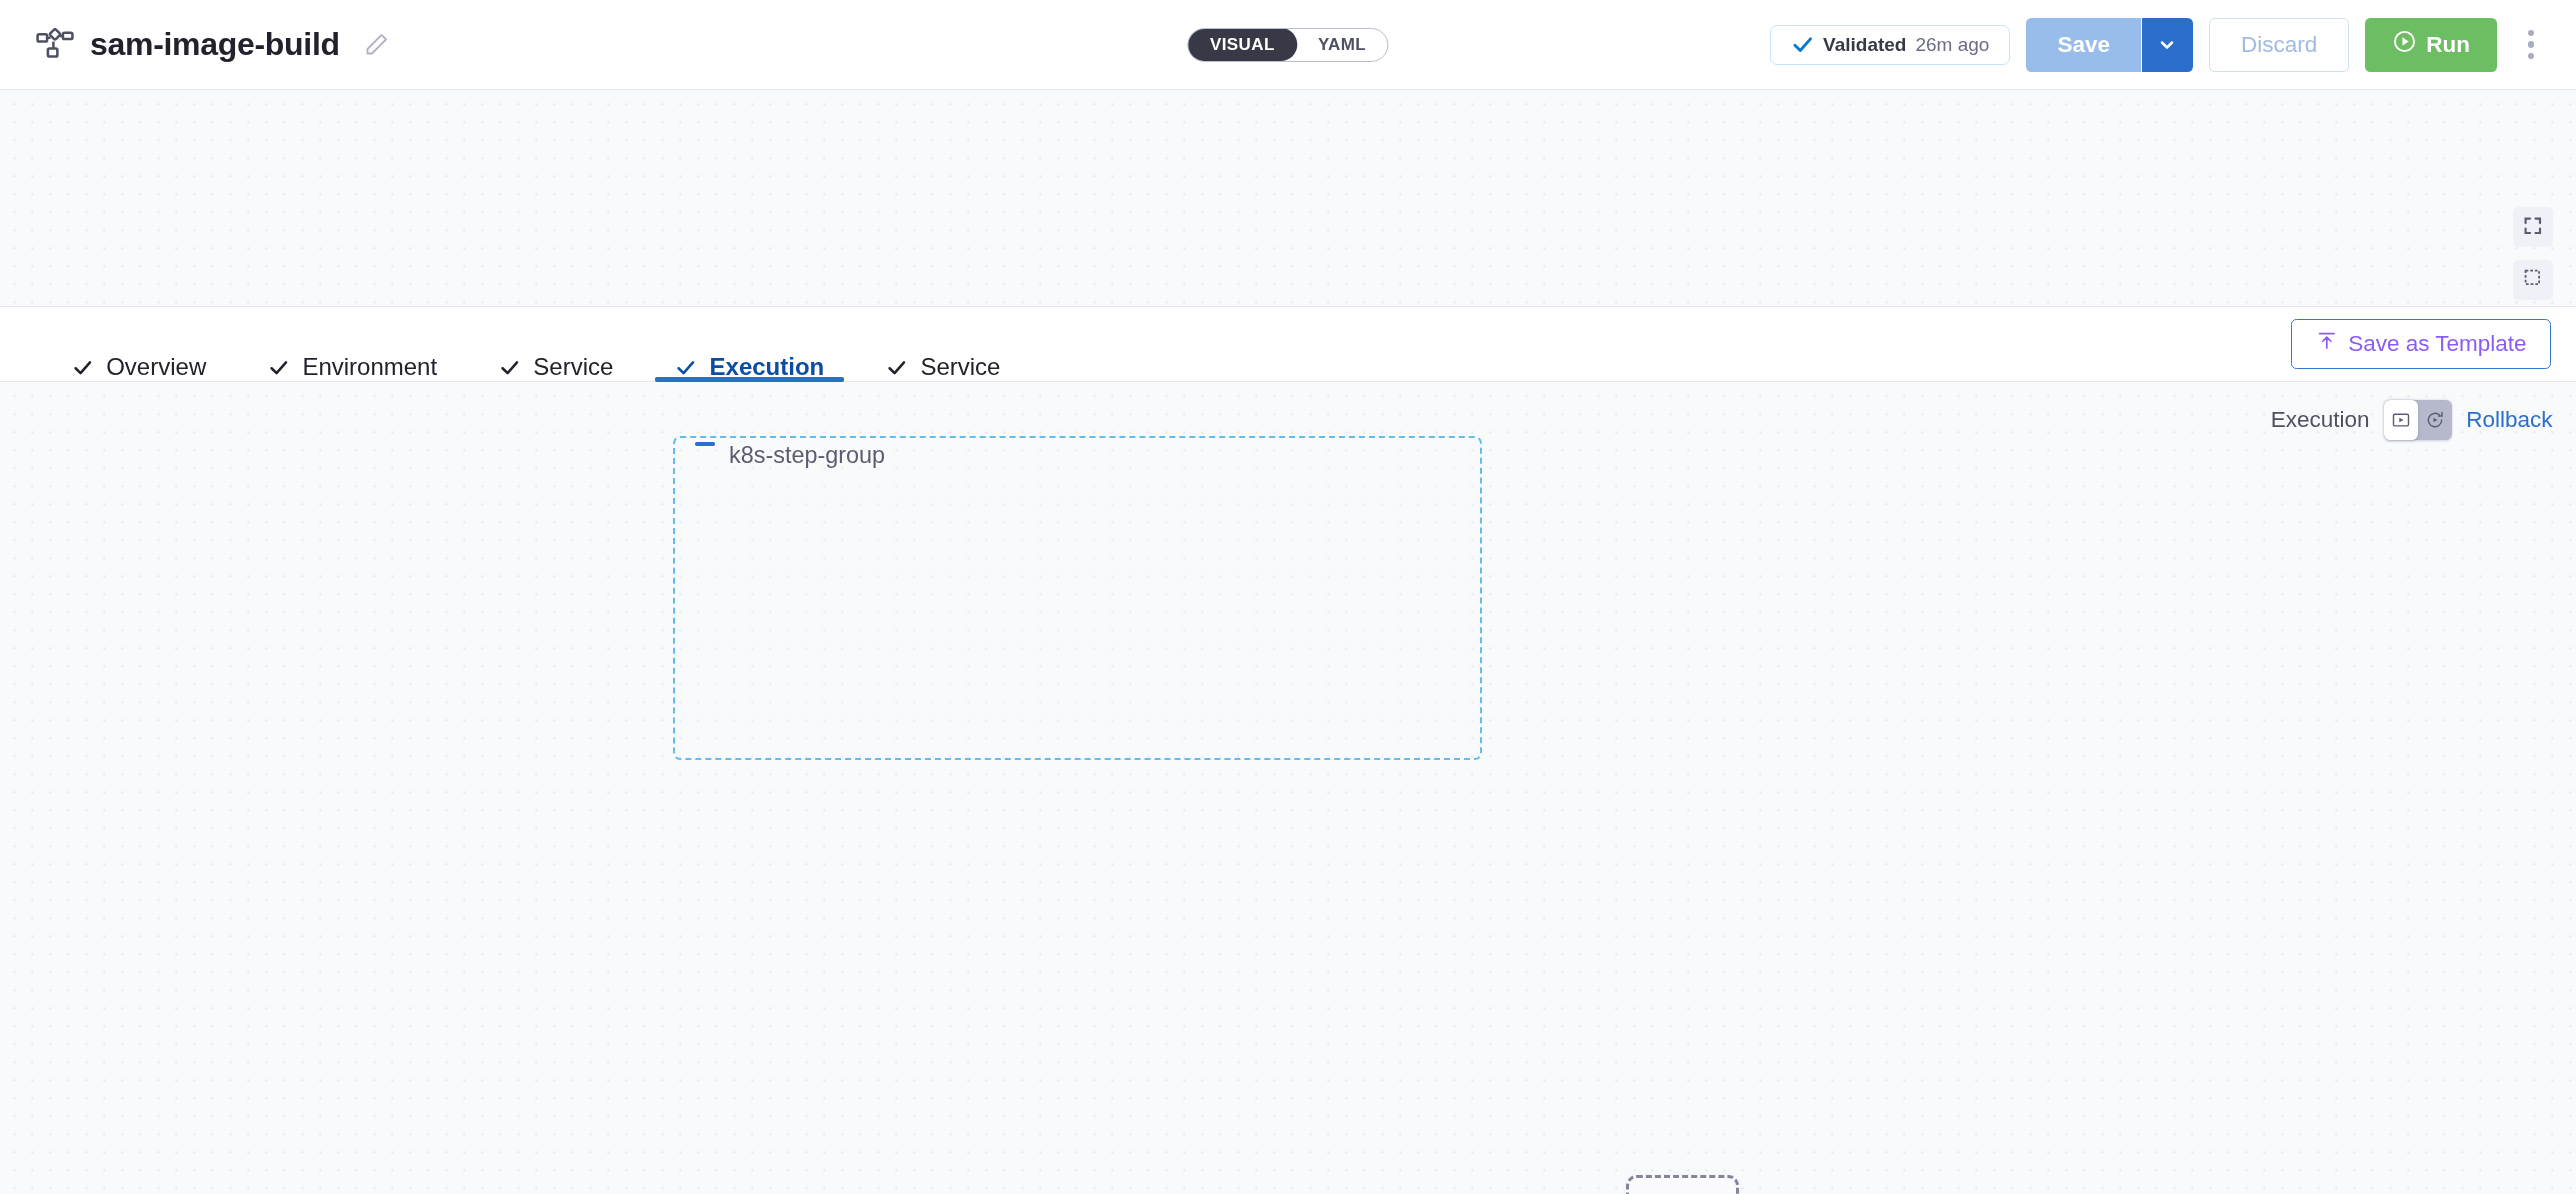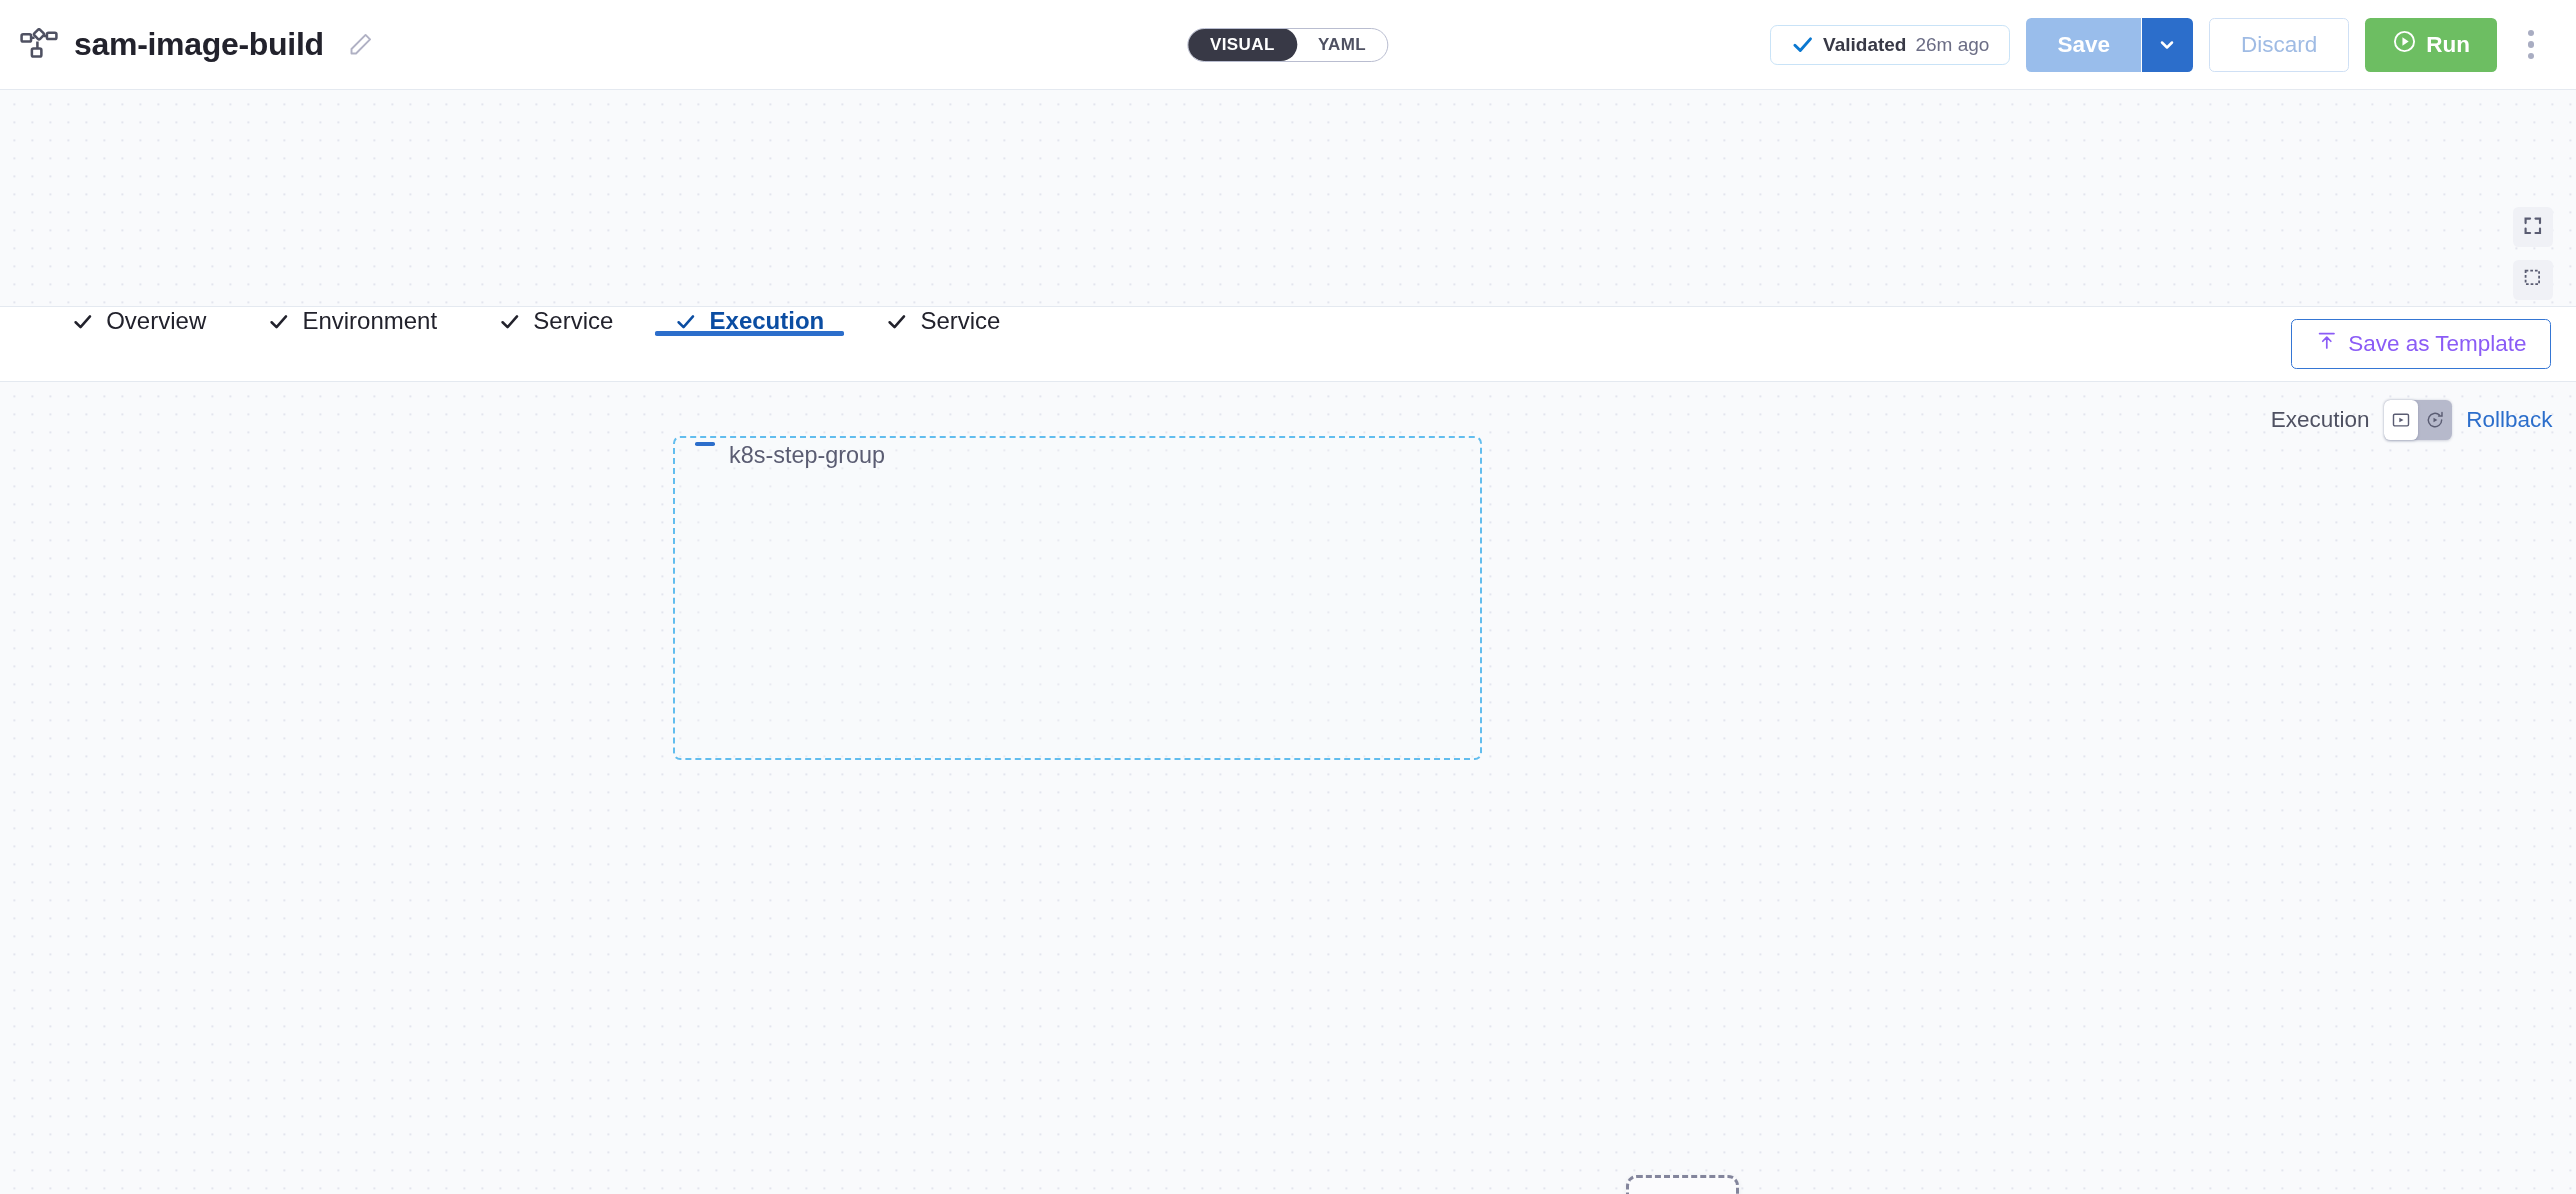--- a/index.html
+++ b/index.html
@@ -12,21 +12,21 @@
   .app { position: relative; width: 2576px; height: 1194px; display: flex; flex-direction: column; }
 
   
   .header {
     height: 90px; flex: 0 0 90px;
     background: #ffffff;
     border-bottom: 0.9px solid #e4e9f0;
     display: flex; align-items: center;
     position: relative;
   }
-  .hdr-left { display: flex; align-items: center; gap: 16px; padding-left: 20px; }
+  .hdr-left { display: flex; align-items: center; gap: 16px; padding-left: 36px; }
   .pipeline-icon { width: 38px; height: 34px; color: #4f5162; flex: 0 0 auto; }
   .pipeline-title {
     font-size: 32px; font-weight: bold; color: #22222c; letter-spacing: -0.3px;
     white-space: nowrap;
   }
   .edit-icon { width: 27px; height: 27px; color: #b0b1c4; margin-left: 7.2px; cursor: pointer; }
 
   .hdr-center {
     position: absolute; left: 50%; top: 50%;
     transform: translate(-50%, -50%);
@@ -114,21 +114,21 @@
   .ctrl-btn {
     width: 40px; height: 40px; border-radius: 5.4px; background: #f0f1f6; border: 0;
     display: flex; align-items: center; justify-content: center; cursor: pointer; color: #5a5c72;
   }
   .ctrl-btn svg { width: 21.6px; height: 21.6px; }
 
   
   .tabbar {
     height: 76px; flex: 0 0 76px; background: #ffffff;
     border-top: 0.9px solid #e4e9f0; border-bottom: 0.9px solid #e4e9f0;
-    display: flex; align-items: flex-start; position: relative; gap: 33px;
+    display: flex; align-items: flex-end; position: relative; gap: 33px;
   }
   .tabs { display: flex; align-items: stretch; padding-left: 41px; gap: 0; }
   .tab {
     display: flex; align-items: center; gap: 12.6px;
     padding: 0 31px; cursor: pointer; position: relative;
     font-size: 24px; color: #22222c;
     background: transparent; border: 0;
     font-family: "Liberation Sans", sans-serif;
   }
   .tab .tcheck { width: 21.6px; height: 21.6px; flex: 0 0 auto; }

